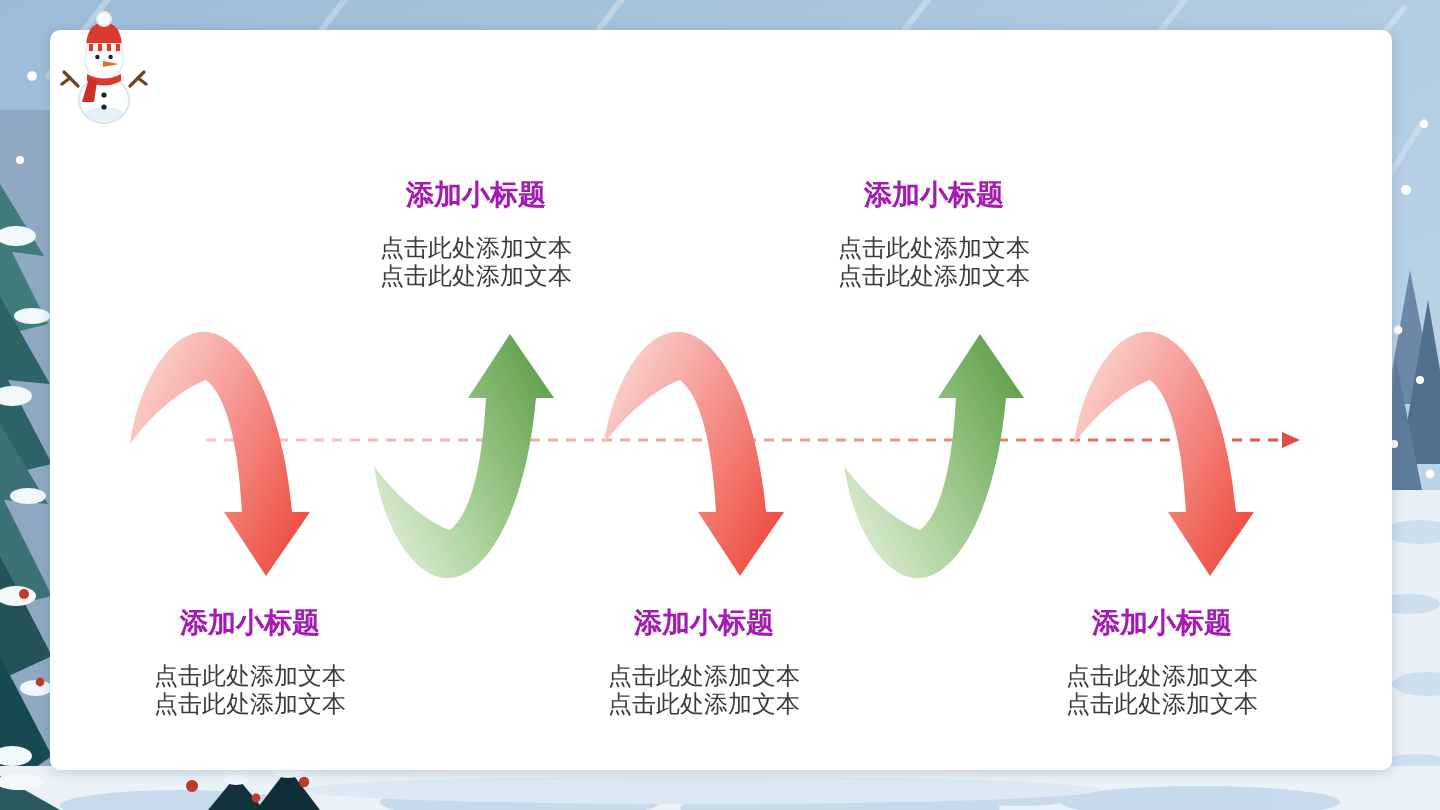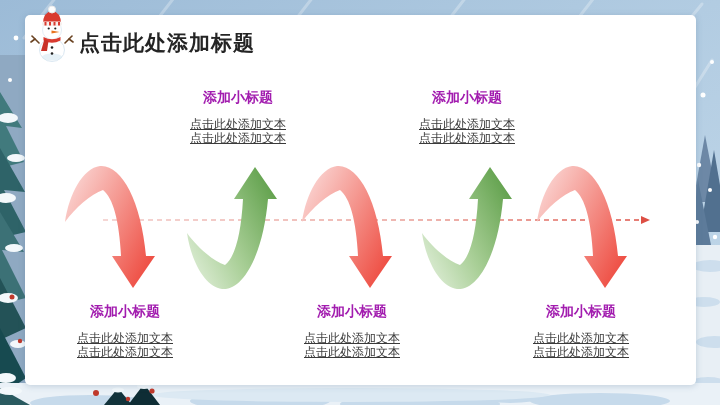--- a/index.html
+++ b/index.html
@@ -9,21 +9,21 @@
   .card{position:absolute;left:25px;top:15px;width:671px;height:370px;background:#ffffff;
         border-radius:5px;box-shadow:0 1px 6px rgba(80,110,145,.28);z-index:1;}
   .snowman{position:absolute;left:30px;top:5px;width:44px;height:58px;z-index:3;}
   .slide-title{position:absolute;left:79px;top:29px;z-index:3;font-size:21px;font-weight:800;
         color:#242424;letter-spacing:1px;}
   .diagram{position:absolute;left:0;top:0;width:720px;height:405px;z-index:2;}
   .label-group{position:absolute;width:200px;text-align:center;z-index:3;}
   .lg-top{top:89px;}
   .lg-bottom{top:303px;}
   .sub-title{font-size:14px;font-weight:bold;color:#a21caf;margin:0 0 10px 0;}
-  .sub-text{font-size:12px;color:#3a3a3a;line-height:14px;text-decoration:underline;}
+  .sub-text{font-size:12px;color:#3a3a3a;line-height:14px;}
 </style>
 </head>
 <body>
 
 <div class="stage">
 
   <svg class="bg" viewBox="0 0 720 405" aria-hidden="true">
     <defs>
       <linearGradient id="skyGrad" x1="0" y1="0" x2="1" y2="1">
         <stop offset="0" stop-color="#9cbbd7"></stop>
@@ -165,21 +165,20 @@
     <circle cx="22" cy="4.5" r="3.5" fill="#fdfdfd" stroke="#e9e9e9"></circle>
     <circle cx="18.7" cy="23.5" r="1.1" fill="#222222"></circle>
     <circle cx="25.3" cy="23.5" r="1.1" fill="#222222"></circle>
     <polygon points="21.5,25.5 29.5,27 21.5,28.5" fill="#e8731f"></polygon>
     <path d="M13.5,32 Q22,36.5 30.5,32 L30.5,35.5 Q22,40 13.5,35.5 Z" fill="#d93a2f"></path>
     <path d="M14.5,34 L11,46 L17,46 L18.5,36 Z" fill="#c93128"></path>
     <circle cx="22" cy="42.5" r="1.3" fill="#222222"></circle>
     <circle cx="22" cy="48.5" r="1.3" fill="#222222"></circle>
   </svg>
 
-  <div class="slide-title">点击此处添加标题</div>
 
   <div class="label-group lg-top" style="left:138px;">
     <div class="sub-title">添加小标题</div>
     <div class="sub-text">点击此处添加文本</div>
     <div class="sub-text">点击此处添加文本</div>
   </div>
   <div class="label-group lg-top" style="left:367px;">
     <div class="sub-title">添加小标题</div>
     <div class="sub-text">点击此处添加文本</div>
     <div class="sub-text">点击此处添加文本</div>

